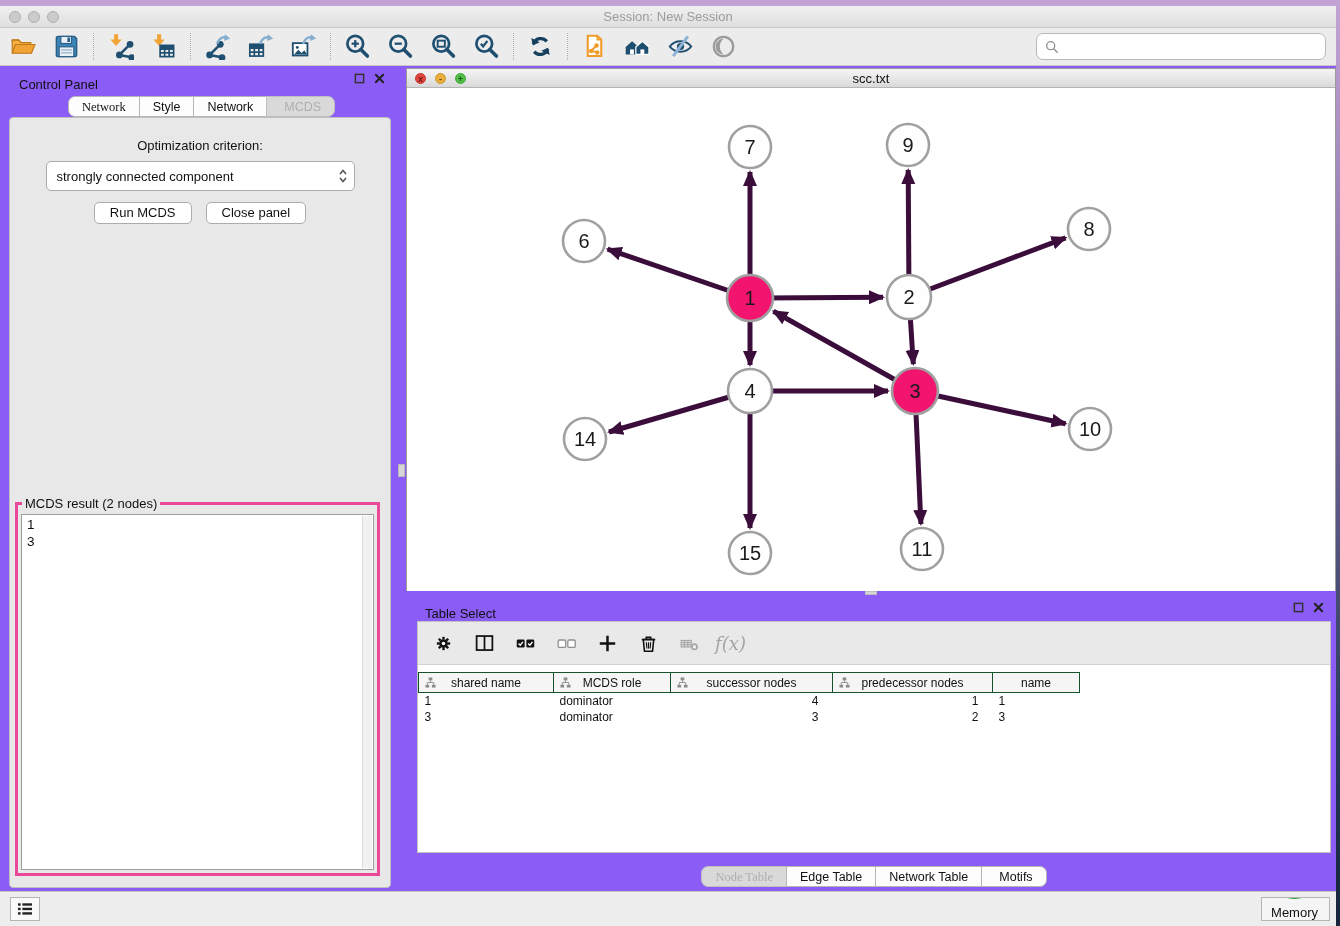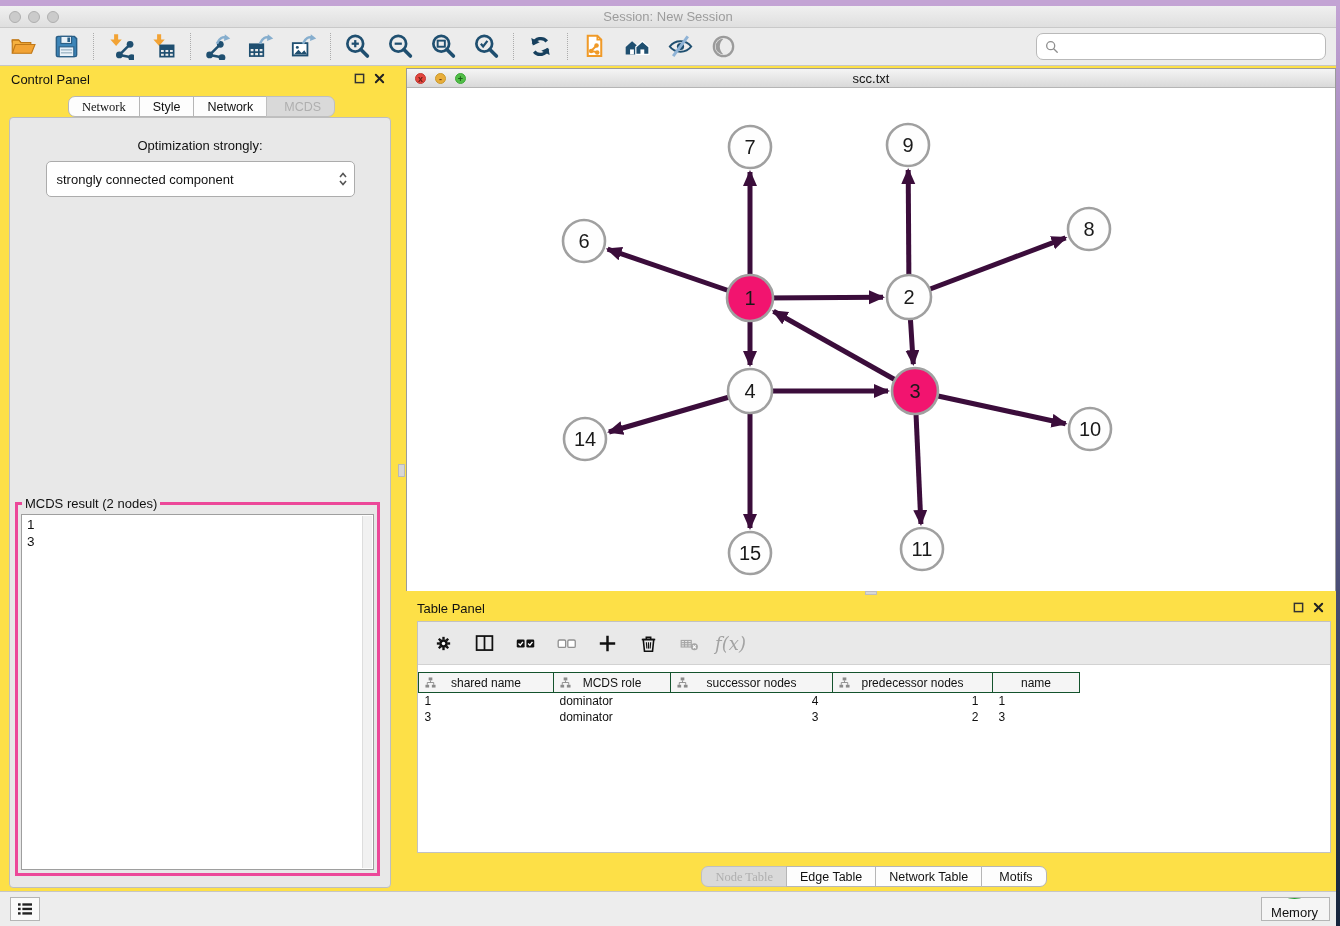--- a/index.html
+++ b/index.html
@@ -1,18 +1,18 @@
 <!DOCTYPE html>
 <html><head>
 <meta charset="utf-8">
 <style>
   * { box-sizing: border-box; margin: 0; padding: 0; }
   html,body { width:1340px; height:926px; }
   body { font-family:"Liberation Sans", sans-serif; background:#E9E9E9; overflow:hidden; }
-  .app { position:relative; width:1340px; height:926px; background:#fde047; }
+  .app { position:relative; width:1340px; height:926px; background:#8b5cf6; }
 
   
   .desktop-top { position:absolute; left:0; top:0; width:1340px; height:6px; background:#C3A3D4; }
   .desktop-right { position:absolute; left:1336px; top:6px; width:4px; height:920px;
     background:linear-gradient(#C3A3D4, #7A68A0 40%, #273A57 80%, #16243C); }
 
   
   .titlebar { position:absolute; left:0; top:6px; width:1336px; height:22px;
     background:linear-gradient(#F0F0F0,#DFDFDF); border-bottom:1px solid #C9C9C9; }
   .tl { position:absolute; top:5px; width:12px; height:12px; border-radius:50%;
@@ -25,40 +25,40 @@
     background:#ECECEC; border-bottom:1px solid #C6C6C6; display:flex; align-items:center; padding-left:2px; }
   .tb-btn { width:43px; height:31px; display:flex; align-items:center; justify-content:center; }
   .tb-btn svg { width:27px; height:27px; }
   .tb-sep { width:1px; height:27px; border-left:1px dotted #ACACAC; margin:0 5px; }
   .search-box { margin-left:auto; margin-right:10px; width:290px; height:27px;
     border:1px solid #B9B9B9; border-radius:7px; background:#fff; display:flex; align-items:center; gap:5px; padding:0 8px; }
   .search-box svg { width:14px; height:14px; flex:0 0 auto; }
   .search-box input { border:none; outline:none; flex:1; font-size:13px; background:transparent; font-family:inherit; }
 
   
-  .panel-header { height:26px; display:flex; align-items:center; padding:0 11px; position:relative; }
+  .panel-header { height:26px; display:flex; align-items:flex-end; padding:0 19px; position:relative; }
   .panel-title { font-size:13px; color:#111; }
   .panel-ctrls { position:absolute; right:12px; top:7px; display:flex; gap:9px; align-items:center; }
   .panel-ctrls .icon { display:flex; }
 
   
   .tabs-row { display:flex; justify-content:center; }
   .tab { height:21px; line-height:20px; padding:0 13px; font-size:12.5px; background:#FDFDFD;
     border:1px solid #B6B6B6; margin-left:-1px; color:#111; }
   .tab:first-child { border-radius:7px 0 0 7px; margin-left:6px;font-family:Liberation Serif, serif; }
   .tab:last-child { border-radius:0 7px 7px 0;padding-left:17px; }
   .tab.selected { background:#D9D9D9; color:#AFAFAF; border-color:#BFBFBF; }
 
   
   .control-panel { position:absolute; left:0; top:66px; width:397px; height:824px; }
   .cp-tabs { position:absolute; left:0; right:0; top:30px; }
   .cp-body { position:absolute; left:9px; right:6px; top:51px; bottom:2px;
     background:#E8E8E8; border:1px solid #BEBEBE; border-radius:4px; }
   .opt-label { margin-top:20px; text-align:center; font-size:13px; color:#111; }
-  .dropdown { margin:8px auto 0; width:309px; height:36px; background:#fff; border:1px solid #ACACAC;
+  .dropdown { margin:8px auto 0; width:309px; height:30px; background:#fff; border:1px solid #ACACAC;
     border-radius:5px; display:flex; align-items:center; padding:0 6px 0 10px; font-size:13px; color:#111; }
   .dropdown .stepper { margin-left:auto; display:flex; }
   .btn-row { display:flex; justify-content:center; gap:14px; margin-top:11px; }
   .btn { height:22px; line-height:20px; padding:0 15px; background:#fff; border:1px solid #ACACAC;
     border-radius:5px; font-size:13px; color:#111; }
   .result-fieldset { position:absolute; left:5px; right:10px; top:378px; bottom:11px;
     border:3px solid #ec4899; padding:3px; }
   .result-fieldset legend { font-size:13px; color:#111; padding:0 3px; margin-left:1px; }
   .result-box { width:100%; height:100%; background:#fff; border:1px solid #9E9E9E;
     position:relative; overflow:hidden; padding:1px 14px 0 5px; }
@@ -309,29 +309,33 @@
           </span>
       </span>
     </div>
     <div class="cp-tabs tabs-row">
         <div class="tab">Network</div>
         <div class="tab">Style</div>
         <div class="tab">Network</div>
         <div class="tab selected">MCDS</div>
       </div>
     <div class="cp-body">
-      <div class="opt-label">Optimization strongly:</div>
+      <div class="opt-label">Optimization criterion:</div>
       <div class="dropdown">
         <span>strongly connected component</span>
         <span class="stepper icon">
           <svg viewBox="0 0 10 18" width="10" height="18">
               <path d="M2 7 L5 3.5 L8 7" fill="none" stroke="#555" stroke-width="1.6"></path>
               <path d="M2 11 L5 14.5 L8 11" fill="none" stroke="#555" stroke-width="1.6"></path>
             </svg>
         </span>
+      </div>
+      <div class="btn-row">
+        <button class="btn">Run MCDS</button>
+        <button class="btn">Close panel</button>
       </div>
       <fieldset class="result-fieldset">
         <legend>MCDS result (2 nodes)</legend>
         <div class="result-box">
           <div>
               <div class="result-line">1</div>
               <div class="result-line">3</div>
             </div>
           <div class="result-scrollbar"></div>
         </div>
@@ -421,21 +425,21 @@
         </svg>
     </div>
   </div>
 
   <div class="h-splitter">
       <div class="grip"></div>
     </div>
 
   <div class="table-panel">
     <div class="panel-header">
-      <span class="panel-title">Table Panel</span>
+      <span class="panel-title">Table Select</span>
       <span class="panel-ctrls">
         <span class="icon">
             <svg viewBox="0 0 12 12" width="11" height="11">
               <rect x="1.5" y="1.5" width="9" height="9" fill="none" stroke="#333" stroke-width="1.6"></rect>
             </svg>
           </span>
         <span class="icon">
             <svg viewBox="0 0 12 12" width="11" height="11">
               <path d="M2 2 L10 10 M10 2 L2 10" stroke="#222" stroke-width="2.2" stroke-linecap="round"></path>
             </svg>

